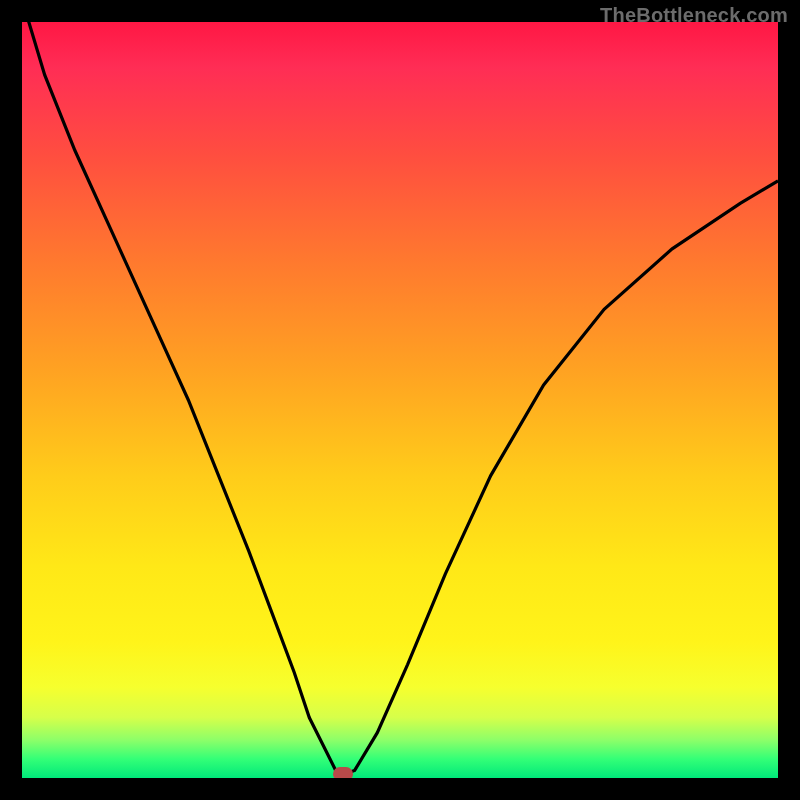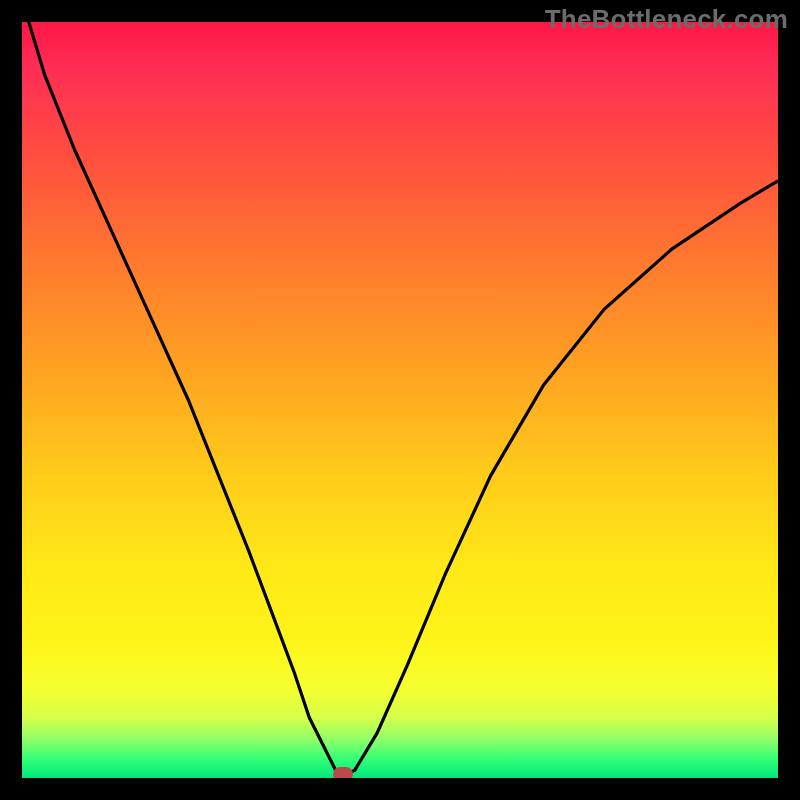--- a/index.html
+++ b/index.html
@@ -14,21 +14,21 @@
   .frame {
     position: relative;
     width: 800px;
     height: 800px;
     background: #000000;
   }
   .watermark {
     position: absolute;
     top: 4px;
     right: 12px;
-    font-size: 26px;
+    font-size: 20px;
     font-weight: 600;
     color: #6c6c6c;
     letter-spacing: 0.2px;
     z-index: 50;
   }
   .plot-area {
     position: absolute;
     left: 22px;
     top: 22px;
     width: 756px;

